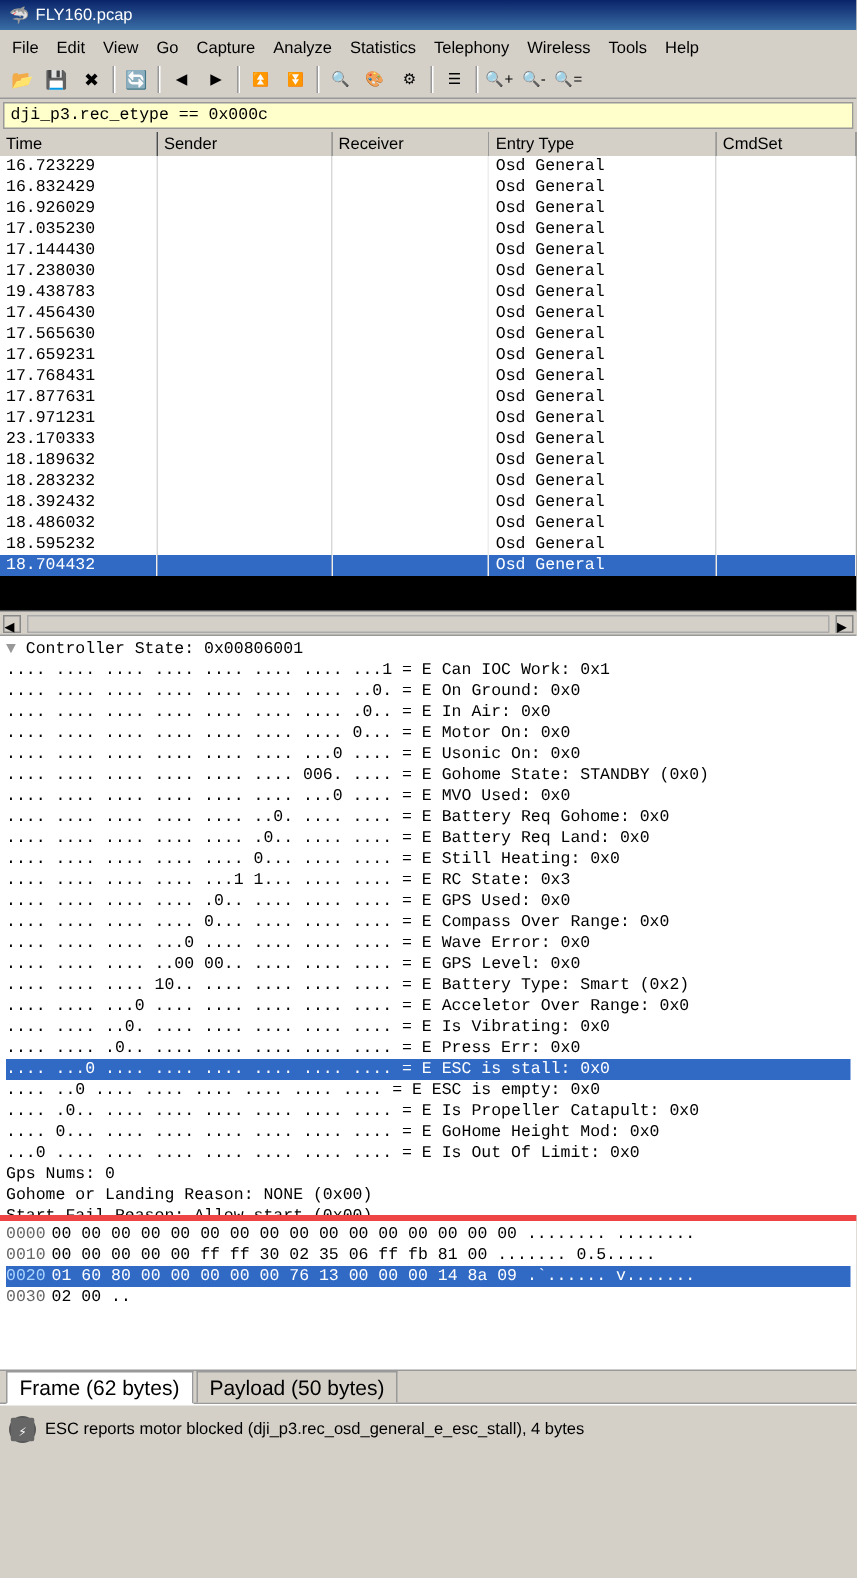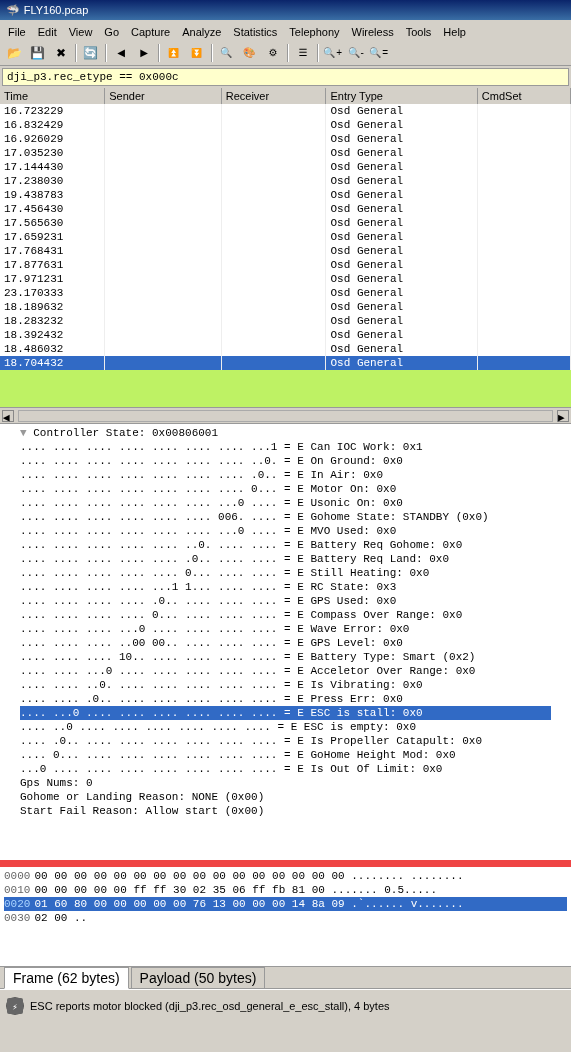--- a/index.html
+++ b/index.html
@@ -75,21 +75,21 @@
       margin: 2px 2px;
       padding: 1px 4px;
       font-size: 11px;
       height: 18px;
       display: flex;
       align-items: center;
     }
 
     
     #packet-list {
-      background: #bef264;
+      background: #000000;
       height: 320px;
       overflow-y: auto;
       border-bottom: 1px solid #999;
     }
     #packet-list table {
       width: 100%;
       border-collapse: collapse;
     }
     #packet-list thead tr {
       background: #d4d0c8;
@@ -124,24 +124,24 @@
       height: 16px;
       background: #d4d0c8;
       border-bottom: 1px solid #999;
       display: flex;
       align-items: center;
     }
 
     
     #packet-detail {
       background: white;
-      height: 443px;
+      height: 390px;
       overflow-y: auto;
-      border-bottom: 7px solid #ef4444;
-      padding: 2px 20px;
+      border-bottom: 4px solid #ef4444;
+      padding: 2px 4px;
     }
     .detail-line {
       white-space: nowrap;
       font-size: 11px;
       line-height: 14px;
       color: #000;
     }
     .detail-line.highlighted {
       background: #316ac5;
       color: white;
@@ -395,20 +395,27 @@
         </tr>
         <tr>
           <td>18.392432</td>
           <td></td>
           <td></td>
           <td>Osd General</td>
           <td></td>
         </tr>
         <tr>
           <td>18.486032</td>
+          <td></td>
+          <td></td>
+          <td>Osd General</td>
+          <td></td>
+        </tr>
+        <tr>
+          <td>18.595232</td>
           <td></td>
           <td></td>
           <td>Osd General</td>
           <td></td>
         </tr>
         <tr class="selected">
           <td>18.704432</td>
           <td></td>
           <td></td>
           <td>Osd General</td>

